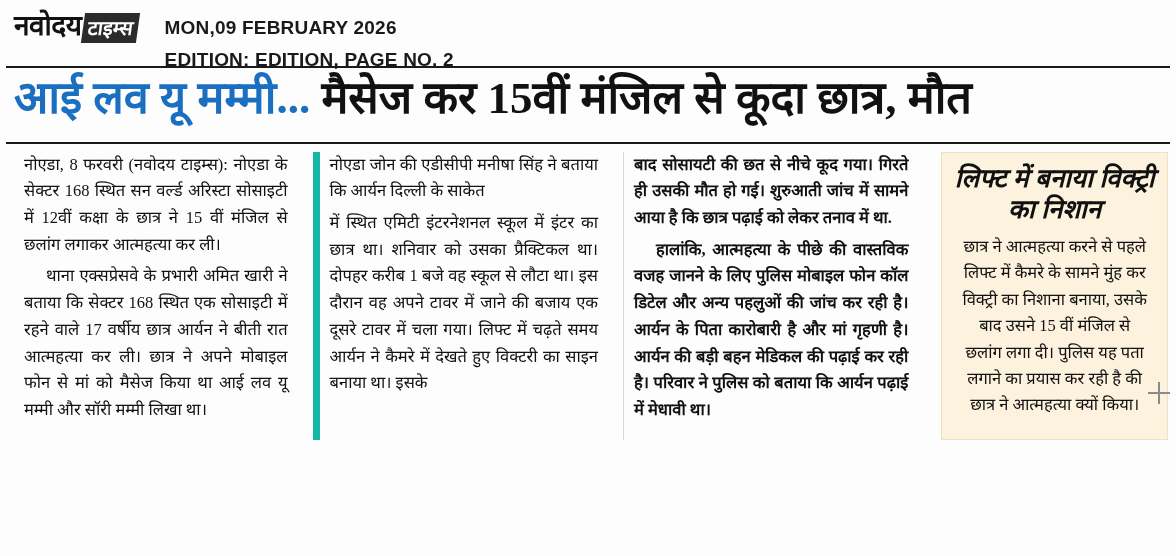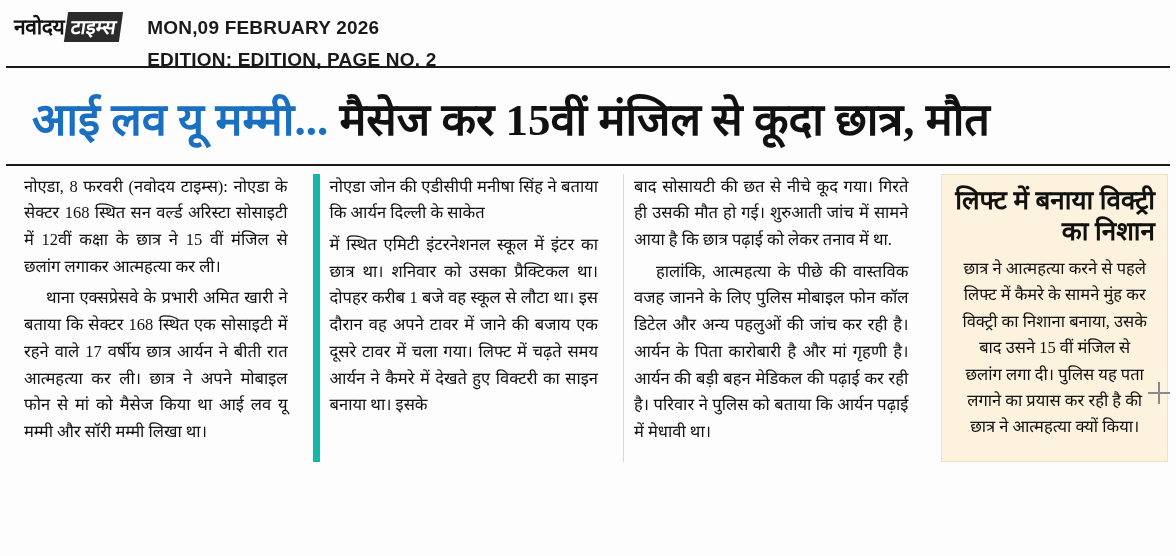--- a/index.html
+++ b/index.html
@@ -33,21 +33,21 @@
   }
   .logo {
     display: flex;
     align-items: baseline;
     margin-right: 26px;
     padding-top: 2px;
   }
   .logo .nav-hi {
     font-family: "Liberation Serif", serif;
     font-weight: bold;
-    font-size: 21px;
+    font-size: 28px;
     color: #111;
     letter-spacing: -0.5px;
     line-height: 1;
   }
   .logo .times-box {
     background: #2b2b2b;
     color: #fff;
     font-family: "Liberation Serif", serif;
     font-weight: bold;
     font-size: 20px;
@@ -65,22 +65,21 @@
     padding-top: 2px;
   }
   .rule-top {
     height: 2px;
     background: #1a1a1a;
     margin: 2px 6px 0 6px;
   }
 
   
   .headline-wrap {
-    padding: 28px 10px 10px 14px;
-    margin-left: 18px;
+    padding: 6px 10px 10px 14px;
   }
   .headline {
     font-family: "Liberation Serif", serif;
     font-weight: bold;
     font-size: 45px;
     line-height: 1.1;
     color: #111;
     white-space: nowrap;
   }
   .headline .blue {
@@ -104,21 +103,21 @@
     font-size: 16.5px;
     line-height: 1.62;
     color: #111;
     text-align: justify;
     padding: 0 10px;
     box-sizing: border-box;
     position: relative;
   }
   .col.c1 { width: 290px; padding-left: 12px; }
   .col.c2 { width: 300px; border-left: 7px solid #14b8a6; }
-  .col.c3 { width: 300px; border-left: 1px solid #d8d8d8; }
+  .col.c3 { width: 300px; border-left: 1px solid #d8d8d8; font-weight: bold; }
   .col p {
     margin: 0 0 5px 0;
     text-indent: 22px;
   }
   .col p.noindent { text-indent: 0; }
 
   
   .subhead {
     margin: 6px 0 8px 0;
     padding: 0;
@@ -158,21 +157,22 @@
     box-sizing: border-box;
     align-self: flex-start;
   }
   .sidebox h2 {
     margin: 0 0 8px 0;
     font-family: "Liberation Serif", serif;
     font-weight: bold;
     font-size: 26px;
     line-height: 1.22;
     color: #111;
-    text-align: right;
+    text-align: center;
+    font-style: italic;
   }
   .sidebox p {
     margin: 8px;
     font-family: "Liberation Serif", serif;
     font-size: 16.5px;
     line-height: 1.6;
     color: #111;
     text-align: center;
   }
 

